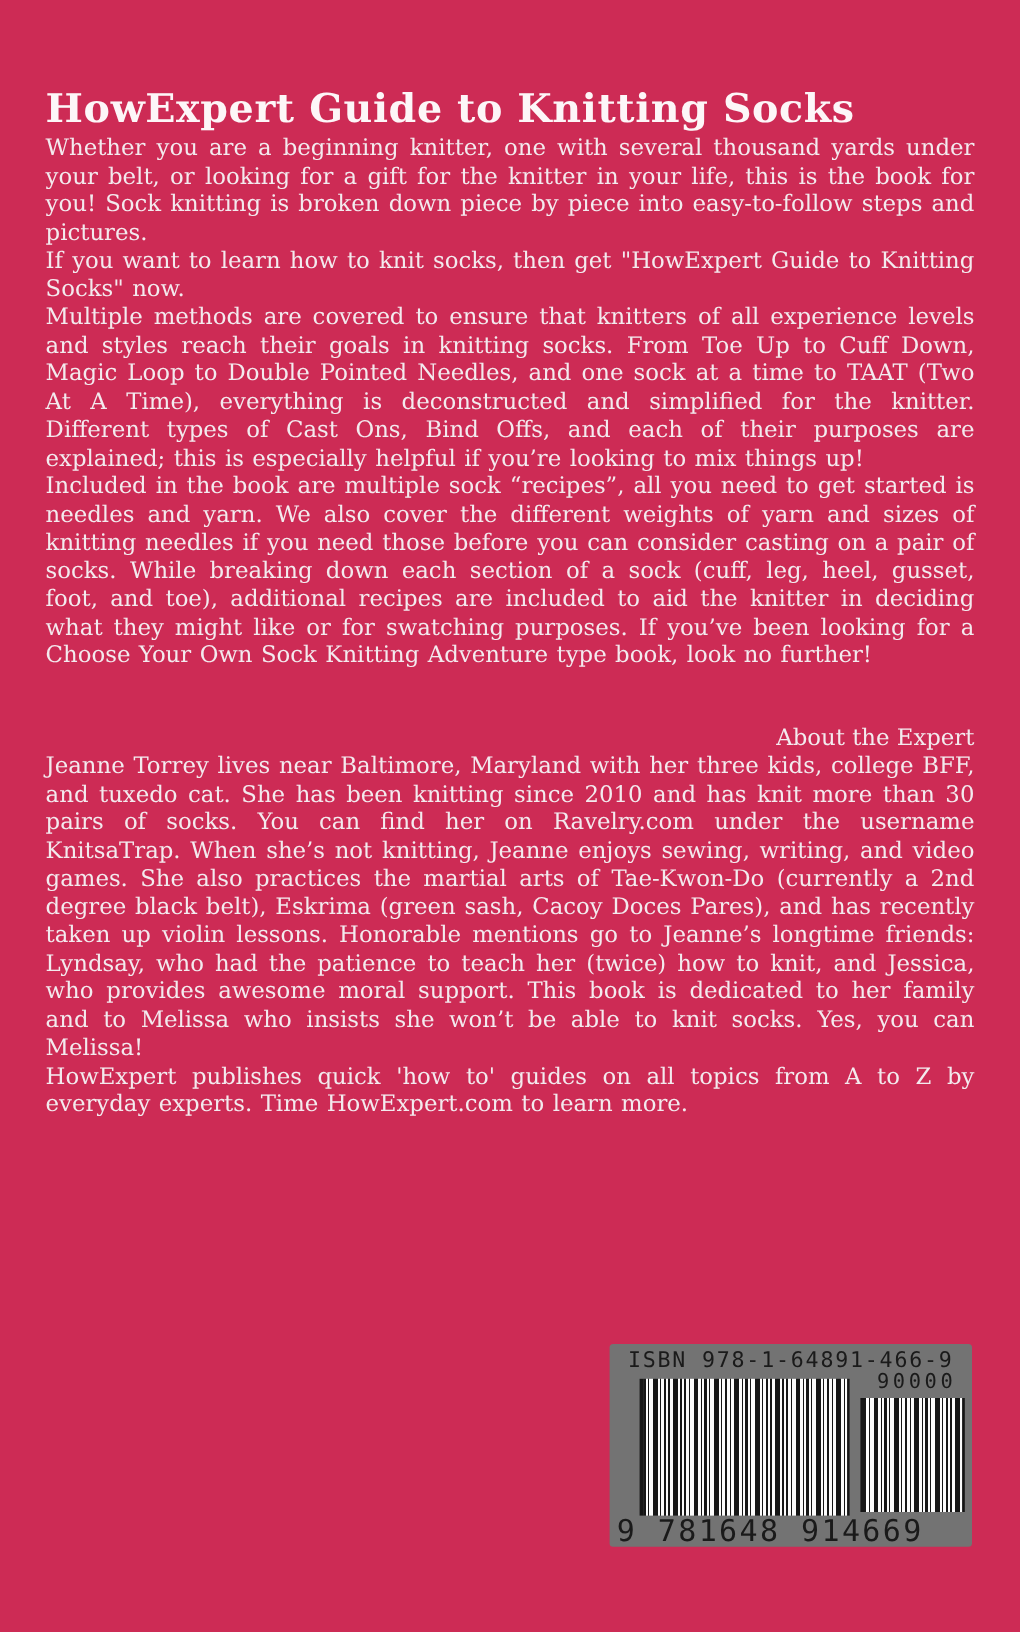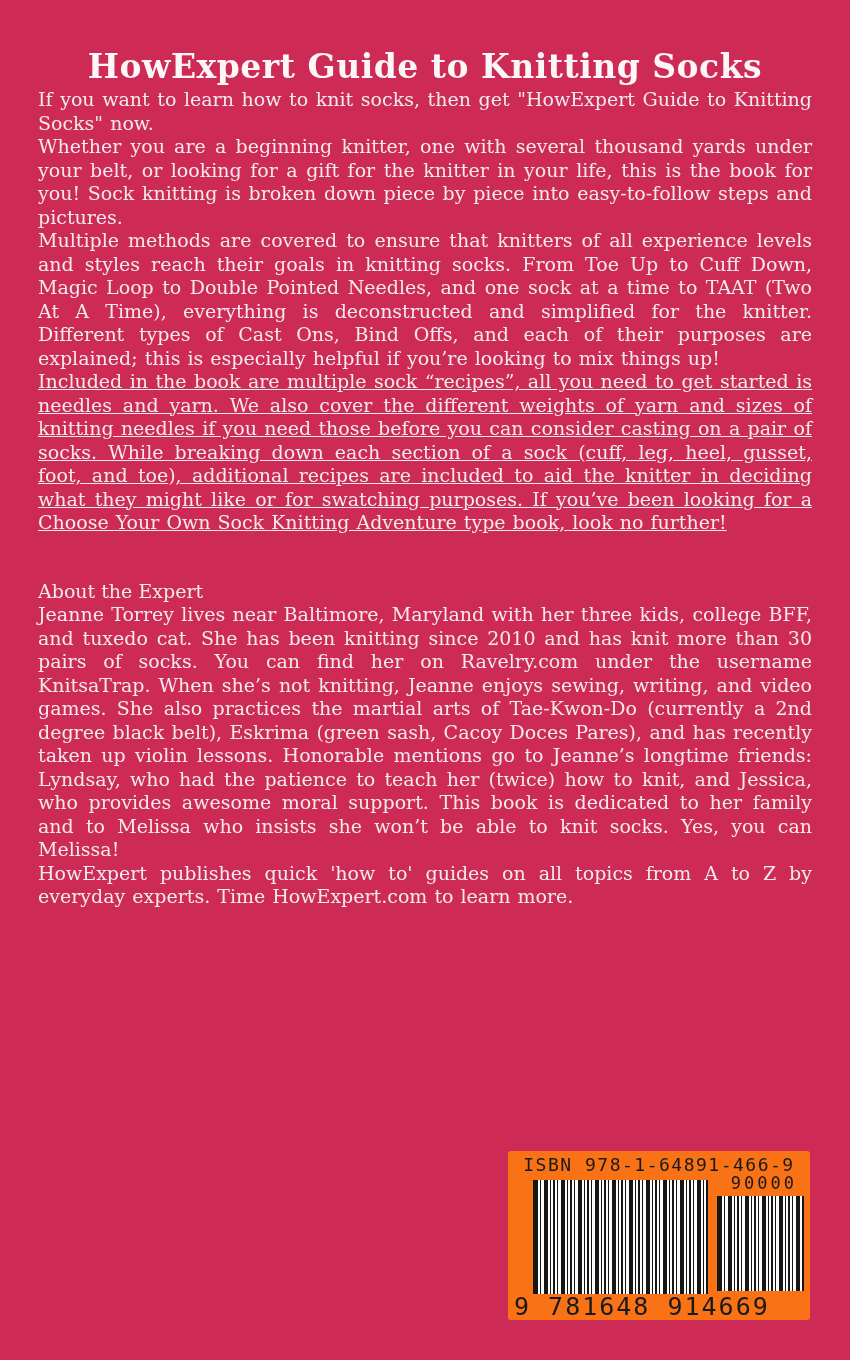--- a/index.html
+++ b/index.html
@@ -12,56 +12,56 @@
     font-family: "DejaVu Serif", serif;
   }
   .cover {
     position: absolute;
     inset: 0;
     padding: 0 38px;
     box-sizing: border-box;
     color: #f3eaee;
   }
   h1.book-title {
-    margin: 46px 0 0 0;
-    text-align: center;
+    margin: 70px 0 0 0;
+    text-align: left;
     font-size: 33px;
     line-height: 42px;
     font-weight: bold;
     color: #fdf6f8;
     letter-spacing: 0.5px;
   }
   p.para {
     font-size: 19px;
     line-height: 23.5px;
     text-align: justify;
     margin: 0;
     word-spacing: 1px;
   }
   .p1 { margin-top: 42px; }
   .p2 { margin-top: 24px; }
   .p3 { margin-top: 22px; }
-  .p4 { margin-top: 21px; text-decoration: underline; }
+  .p4 { margin-top: 21px; }
   .about-section { margin-top: 45px; }
   .about-heading {
     font-size: 19px;
     line-height: 23.5px;
     margin: 0;
-    text-align: left;
+    text-align: right;
   }
   .publisher { margin-top: 41px; }
 
   
   .barcode-box {
     position: absolute;
     left: 508px;
-    top: 1151px;
+    top: 1120px;
     width: 302px;
     height: 169px;
-    background: #f97316;
+    background: #737373;
     border-radius: 3px;
     color: #1a1a1a;
     font-family: "DejaVu Sans Mono", monospace;
   }
   .isbn-line {
     position: absolute;
     top: 3px;
     left: 0;
     right: 0;
     text-align: center;
@@ -114,23 +114,23 @@
     height: 95px;
   }
 </style>
 </head>
 <body>
 
 <div class="cover">
 
   <h1 class="book-title">HowExpert Guide to Knitting Socks</h1>
 
+  <p class="para p2">Whether you are a beginning knitter, one with several thousand yards under your belt, or looking for a gift for the knitter in your life, this is the book for you! Sock knitting is broken down piece by piece into easy-to-follow steps and pictures.</p>
+
   <p class="para p1">If you want to learn how to knit socks, then get "HowExpert Guide to Knitting Socks" now.</p>
-
-  <p class="para p2">Whether you are a beginning knitter, one with several thousand yards under your belt, or looking for a gift for the knitter in your life, this is the book for you! Sock knitting is broken down piece by piece into easy-to-follow steps and pictures.</p>
 
   <p class="para p3">Multiple methods are covered to ensure that knitters of all experience levels and styles reach their goals in knitting socks. From Toe Up to Cuff Down, Magic Loop to Double Pointed Needles, and one sock at a time to TAAT (Two At A Time), everything is deconstructed and simplified for the knitter. Different types of Cast Ons, Bind Offs, and each of their purposes are explained; this is especially helpful if you’re looking to mix things up!</p>
 
   <p class="para p4">Included in the book are multiple sock “recipes”, all you need to get started is needles and yarn. We also cover the different weights of yarn and sizes of knitting needles if you need those before you can consider casting on a pair of socks. While breaking down each section of a sock (cuff, leg, heel, gusset, foot, and toe), additional recipes are included to aid the knitter in deciding what they might like or for swatching purposes. If you’ve been looking for a Choose Your Own Sock Knitting Adventure type book, look no further!</p>
 
   <div class="about-section">
     <p class="about-heading">About the Expert</p>
     <p class="para">Jeanne Torrey lives near Baltimore, Maryland with her three kids, college BFF, and tuxedo cat. She has been knitting since 2010 and has knit more than 30 pairs of socks. You can find her on Ravelry.com under the username KnitsaTrap. When she’s not knitting, Jeanne enjoys sewing, writing, and video games. She also practices the martial arts of Tae-Kwon-Do (currently a 2nd degree black belt), Eskrima (green sash, Cacoy Doces Pares), and has recently taken up violin lessons. Honorable mentions go to Jeanne’s longtime friends: Lyndsay, who had the patience to teach her (twice) how to knit, and Jessica, who provides awesome moral support. This book is dedicated to her family and to Melissa who insists she won’t be able to knit socks. Yes, you can Melissa!</p>
   </div>
 

